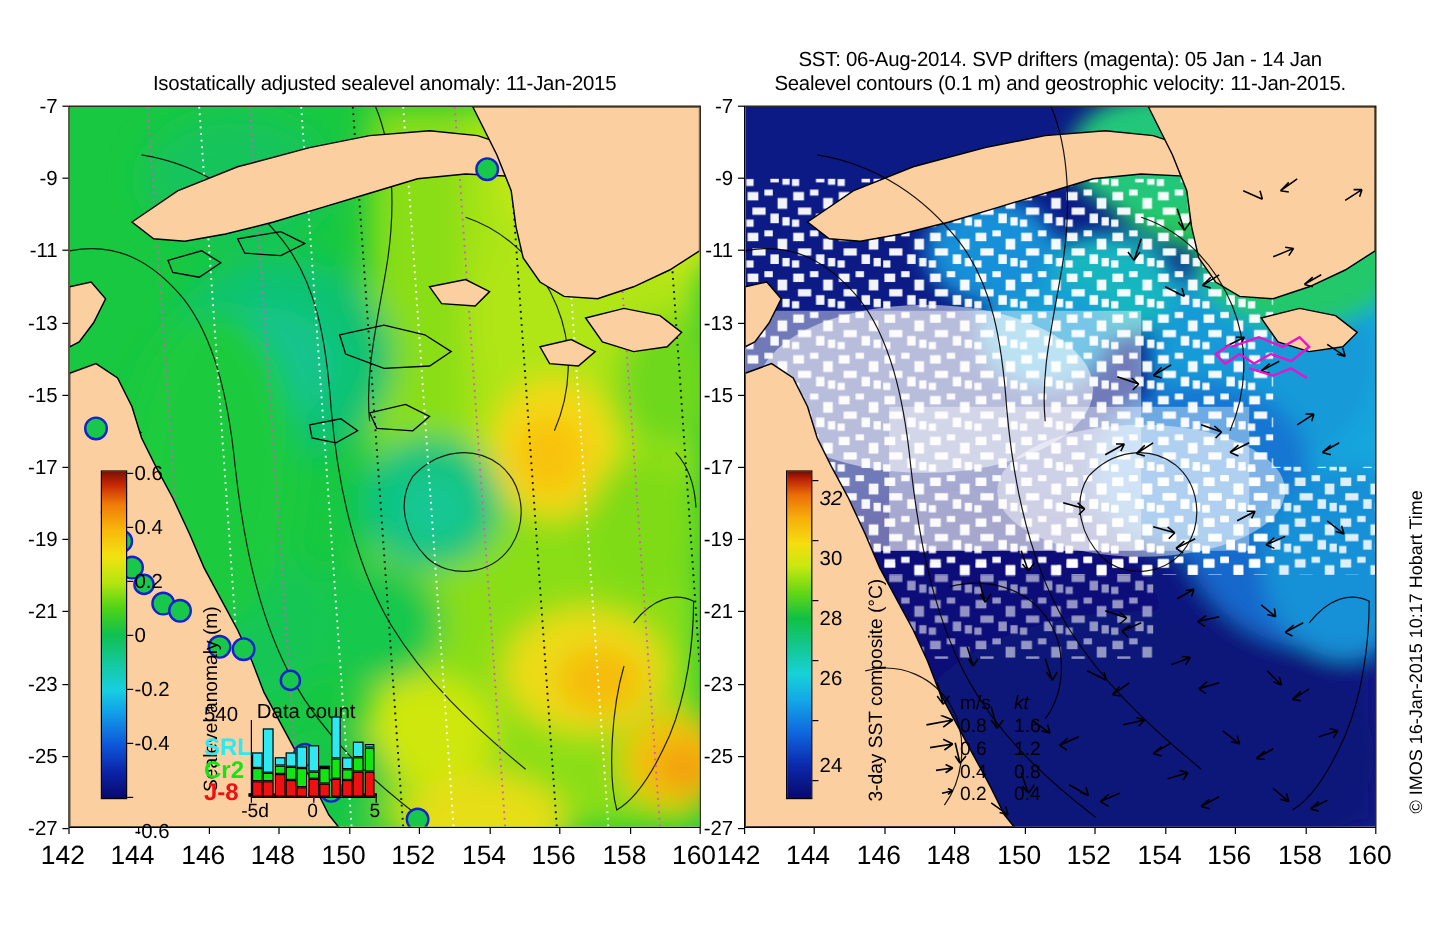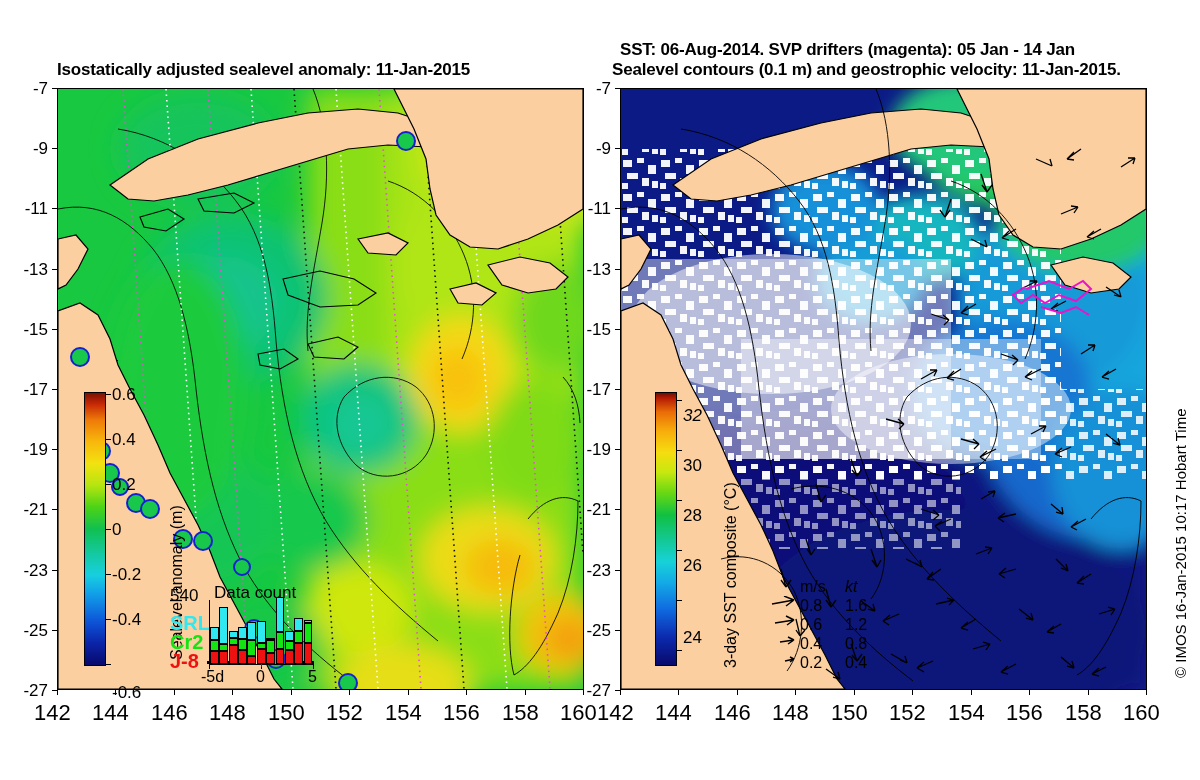--- a/index.html
+++ b/index.html
@@ -1,19 +1,19 @@
 <!DOCTYPE html>
 <html><head>
 <meta charset="utf-8">
 <style>
   html,body{margin:0;padding:0;background:#ffffff;}
   body{width:1200px;height:780px;position:relative;overflow:hidden;
        font-family:"Liberation Sans",sans-serif;color:#000;}
 
-  .panel-title{position:absolute;font-size:17px;font-weight:700;
+  .panel-title{position:absolute;text-align:center;font-size:17px;font-weight:400;
                letter-spacing:-0.2px;white-space:nowrap;}
 
   
   .mapframe{position:absolute;border:1px solid #000;box-sizing:border-box;
             background:#fbcfa0;overflow:hidden;}
 
   
   .xlab{position:absolute;font-size:22px;width:46px;}
   .ylab{position:absolute;font-size:17px;text-align:right;width:40px;}
   .tickx{position:absolute;width:1px;height:5px;background:#000;}

